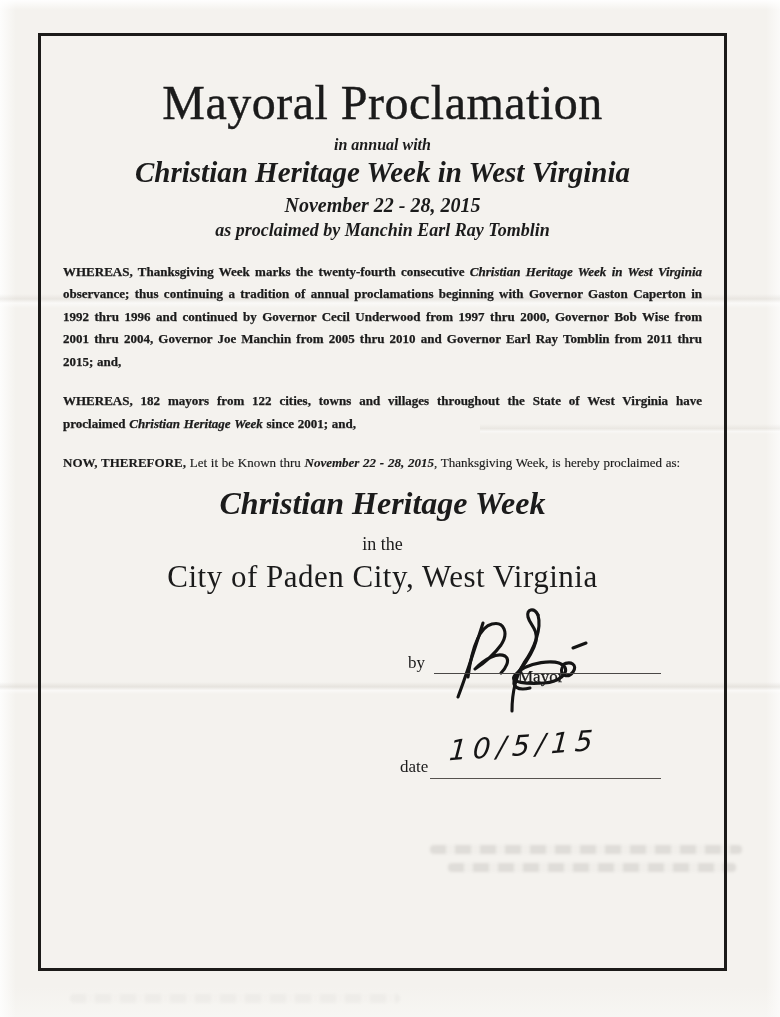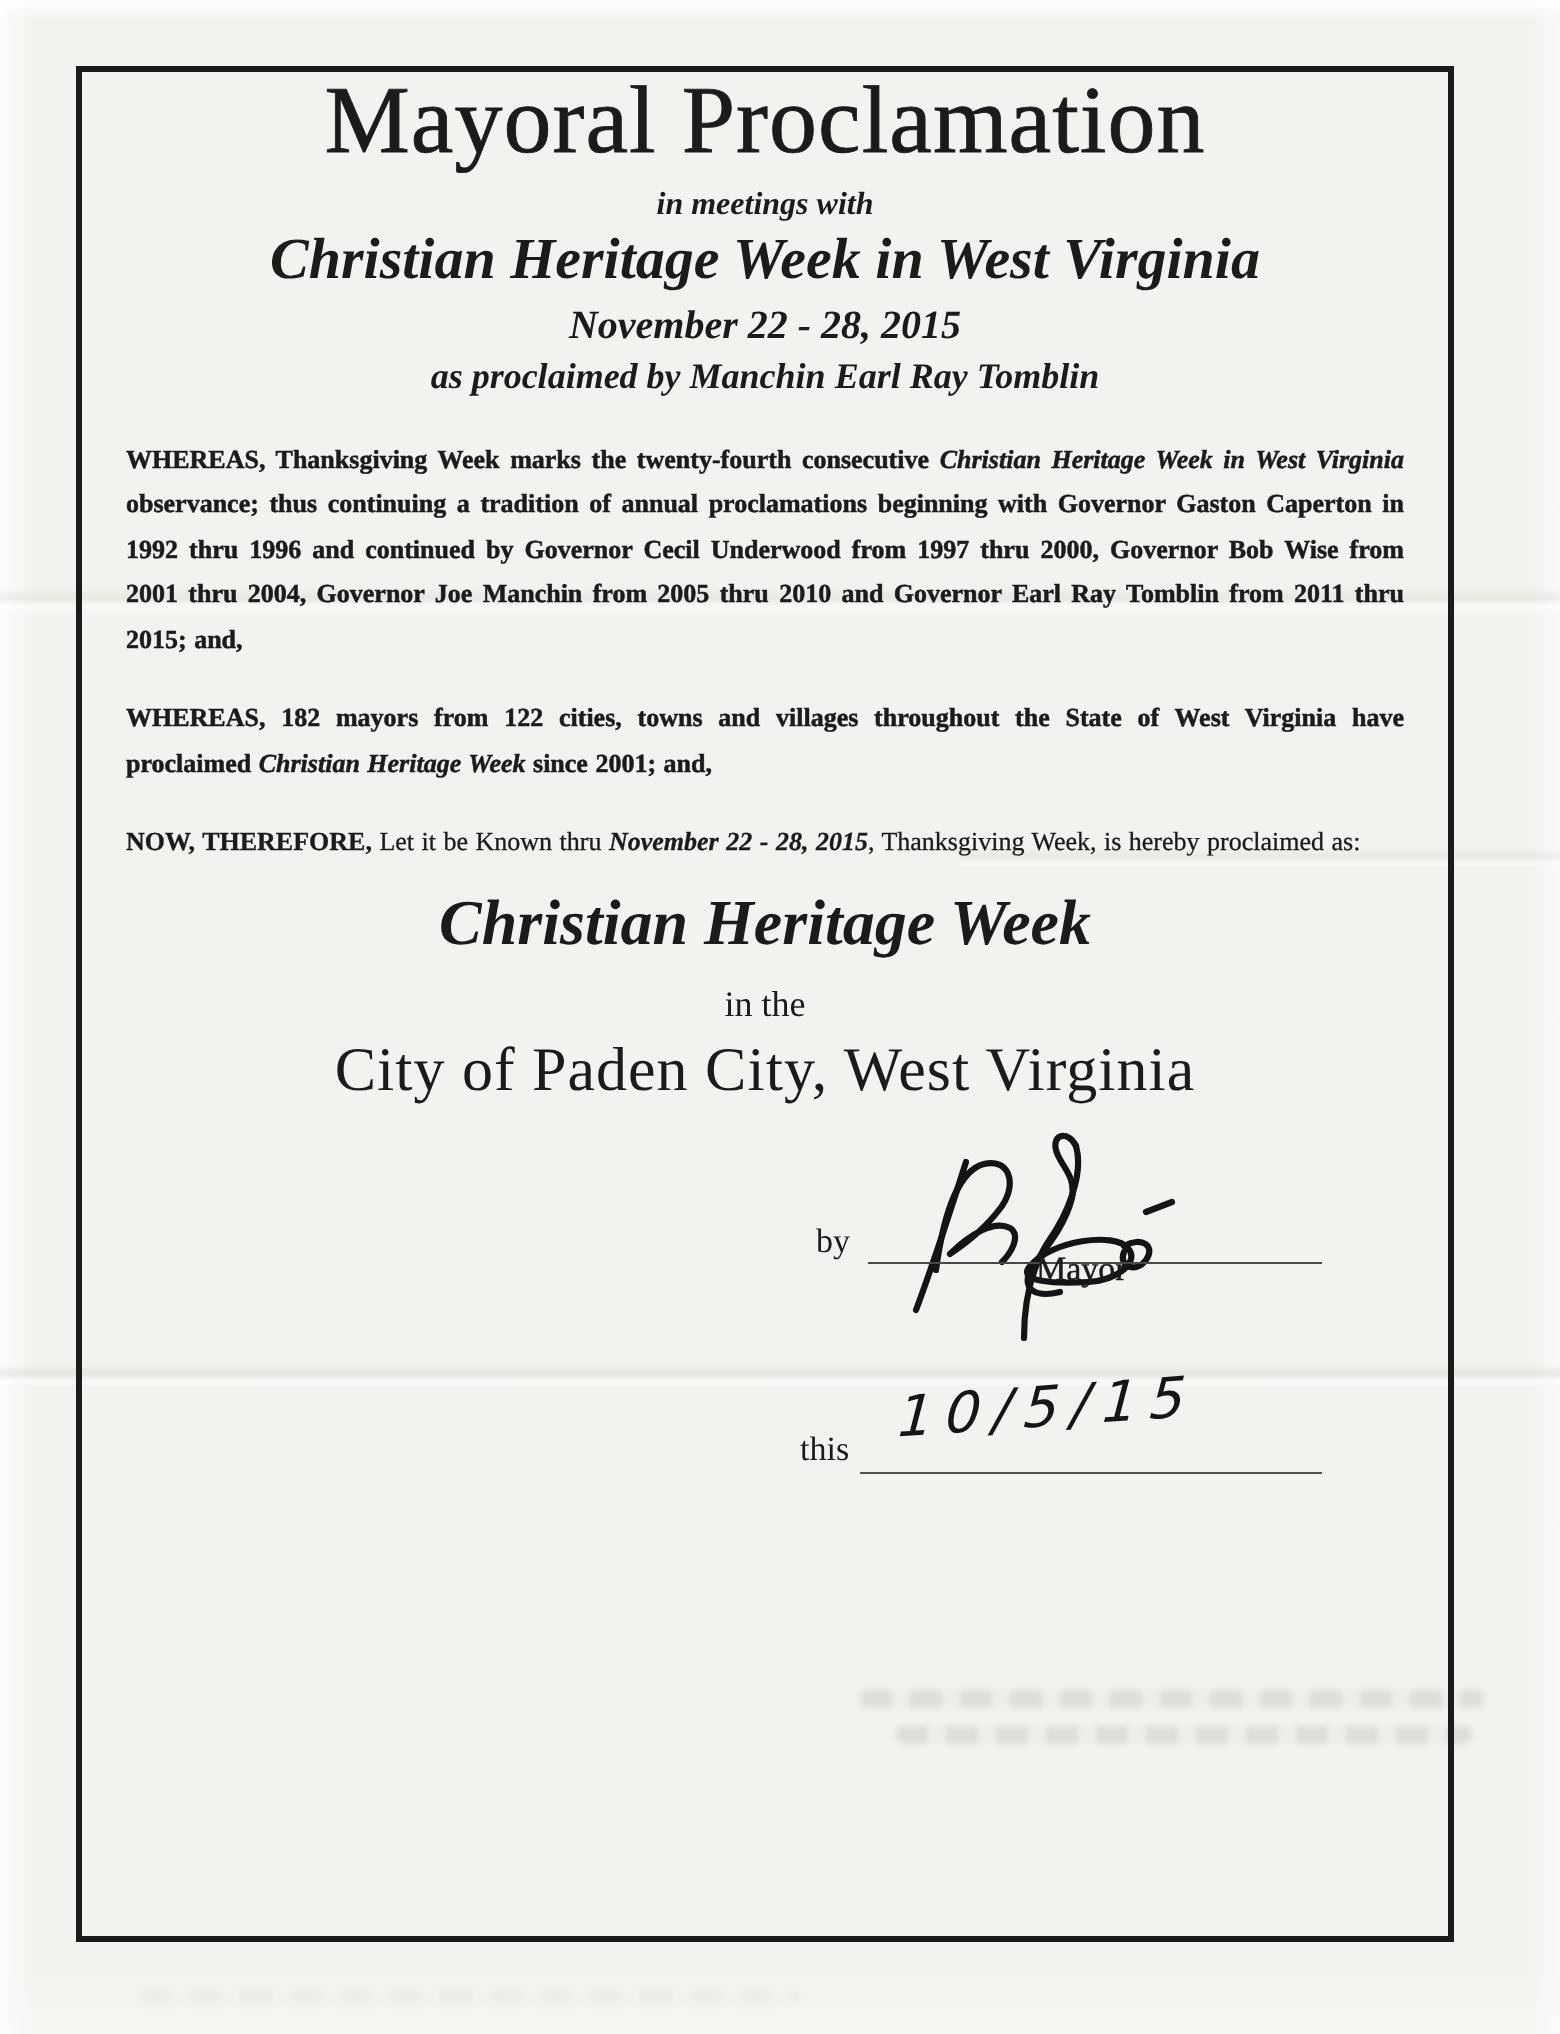--- a/index.html
+++ b/index.html
@@ -64,21 +64,21 @@
     width: 689px;
     height: 938px;
     border: 3px solid #1c1b19;
     box-sizing: border-box;
     padding: 0 22px;
     z-index: 2;
   }
   .ink { color: #1b1b1b; }
 
   
-  .doc-header { text-align: center; }
+  .doc-header { text-align: center; margin-top: 42px; }
   .title {
     font-size: 48px;
     line-height: 1.06;
     font-weight: 500;
     letter-spacing: .5px;
     -webkit-text-stroke: .4px #1b1b1b;
   }
   .bi { font-weight: 700; font-style: italic; }
   .sub-harmony { font-size: 16px;  margin-top: 7px; }
   .sub-event   { font-size: 29px;  margin-top: 2px; }
@@ -143,21 +143,21 @@
   <div class="crease crease-3"></div>
   <div class="crease crease-2"></div>
   <div class="bleed bleed-1"></div>
   <div class="bleed bleed-2"></div>
   <div class="bleed bleed-3"></div>
 
   <div class="frame">
 
     <header class="doc-header">
       <div class="title ink">Mayoral Proclamation</div>
-      <div class="sub-harmony bi">in meetings with</div>
+      <div class="sub-harmony bi">in annual with</div>
       <div class="sub-event bi">Christian Heritage Week in West Virginia</div>
       <div class="sub-dates bi">November 22 - 28, 2015</div>
       <div class="sub-gov bi">as proclaimed by Manchin Earl Ray Tomblin</div>
     </header>
 
     <p class="body-par p1"><span>WHEREAS, Thanksgiving Week marks the twenty-fourth consecutive </span><span class="i">Christian Heritage Week in West Virginia</span><span> observance; thus continuing a tradition of annual proclamations beginning with Governor Gaston Caperton in 1992 thru 1996 and continued by Governor Cecil Underwood from 1997 thru 2000, Governor Bob Wise from 2001 thru 2004, Governor Joe Manchin from 2005 thru 2010 and Governor Earl Ray Tomblin from 2011 thru 2015; and,</span></p>
 
     <p class="body-par"><span>WHEREAS, 182 mayors from 122 cities, towns and villages throughout the State of West Virginia have proclaimed </span><span class="i">Christian Heritage Week</span><span> since 2001; and,</span></p>
 
 
@@ -179,19 +179,19 @@
           <path d="M 146,66 C 155,61 162,66 157,73 C 152,80 143,76 146,69"></path>
           <path d="M 157,49 L 170,44"></path>
         </g>
       </svg>
       <span class="by-label">by</span>
       <div class="sig-line"></div>
       <span class="mayor-label">Mayor</span>
     </div>
 
     <div class="date-row">
-      <span class="date-label">this</span>
+      <span class="date-label">date</span>
       <div class="date-line"></div>
       <span class="date-value">10/5/15</span>
     </div>
 
   </div>
 </div>
 
 </body></html>

